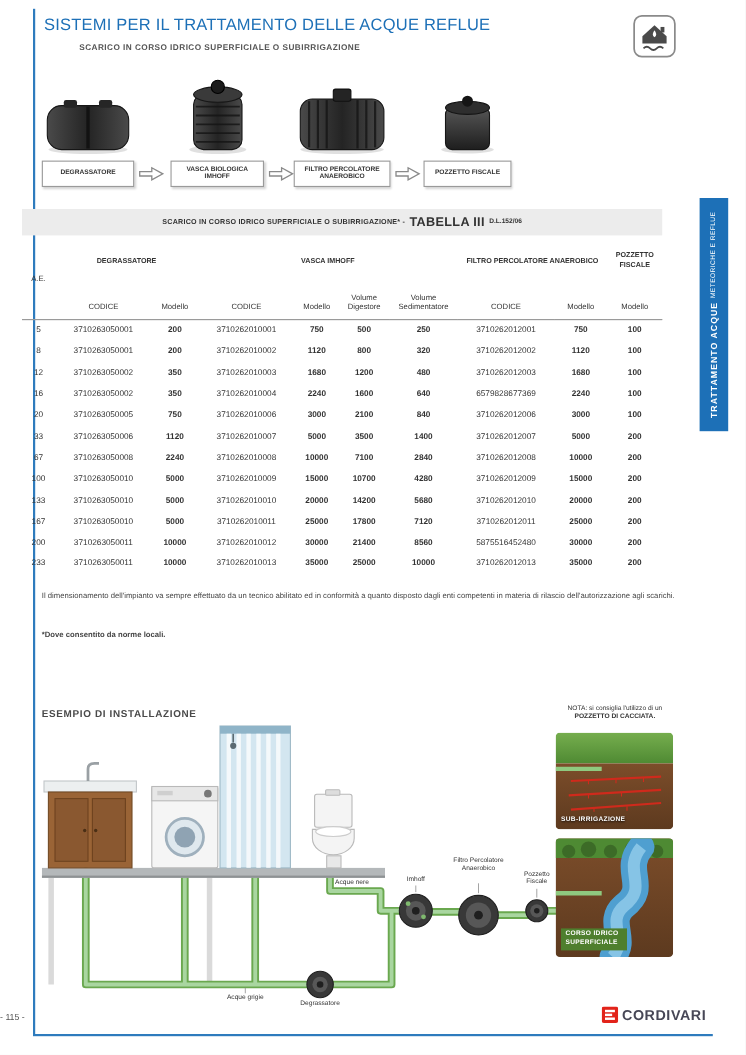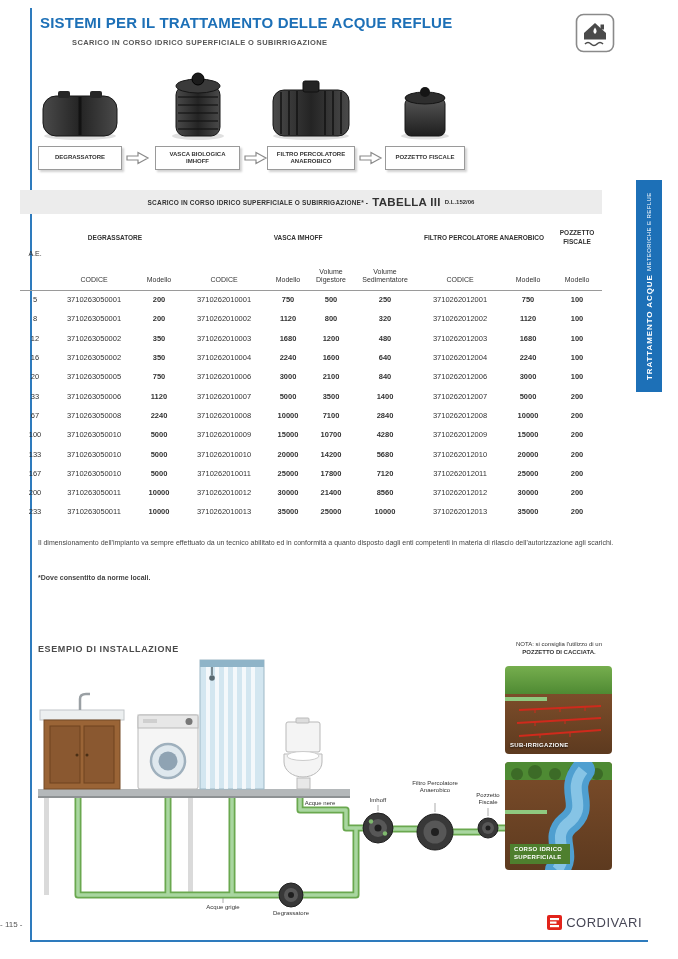--- a/index.html
+++ b/index.html
@@ -5,21 +5,21 @@
   * { margin:0; padding:0; box-sizing:border-box; }
   body { background:#e8e8e8; font-family:"Liberation Sans", sans-serif; }
   .page { position:relative; width:678px; height:959px; background:#fff; margin:0 auto; overflow:hidden; color:#333; }
   .abs { position:absolute; }
 
   
   .rule-left  { left:30px; top:8px; width:2px; height:933px; background:#2e7bbd; }
   .rule-bottom{ left:30px; top:940px; width:618px; height:2px; background:#2e7bbd; }
 
   
-  .title    { left:40px; top:14px; font-size:15px; font-weight:bold; color:#1d70b7; letter-spacing:.2px; }
+  .title    { left:40px; top:14px; font-size:15px; font-weight:normal; color:#1d70b7; letter-spacing:.2px; }
   .subtitle { left:40px; top:38px; font-size:7.5px; font-weight:bold; color:#555; letter-spacing:.4px;margin-left:32px; }
   .corner-icon { left:575px; top:13px; }
 
   
   .flow { left:38px; top:64px; width:545px; height:112px; position:absolute; }
   .fig  { position:absolute; }
   .pbox { position:absolute; top:82px; height:24px; border:1px solid #9a9a9a; background:#fff;
           display:flex; align-items:center; justify-content:center; text-align:center;
           font-size:6px; font-weight:bold; color:#333; line-height:1.2; padding:1px 2px;
           box-shadow:1.5px 1.5px 2px rgba(0,0,0,.18); }
@@ -62,21 +62,21 @@
   .photo1 { left:505px; top:666px; width:107px; height:88px; }
   .photo2 { left:505px; top:762px; width:107px; height:108px; }
   .photo-label1 { position:absolute; left:5px; bottom:6px; color:#fff; font-weight:bold; font-size:6px;
                   letter-spacing:.3px; text-shadow:0 1px 2px rgba(0,0,0,.85); }
   .photo-badge  { position:absolute; left:5px; bottom:6px; background:#4e7f2e; color:#fff; font-weight:bold;
                   font-size:6px; padding:2px 4px; width:60px; line-height:1.3; letter-spacing:.3px; }
 
   
   .page-num { left:0; top:920px; width:578px; text-align:left; font-size:8px; color:#555; position:absolute; }
   .brand { right:36px; top:915px; position:absolute; display:flex; align-items:center; gap:4px; }
-  .brand-name { font-size:13px; font-weight:normal; color:#474756; letter-spacing:.5px; }
+  .brand-name { font-size:13px; font-weight:bold; color:#474756; letter-spacing:.5px; }
 </style>
 </head>
 <body>
 
 <svg width="0" height="0" style="position:absolute" aria-hidden="true">
   <defs>
     <linearGradient id="tankG" x1="0" y1="0" x2="1" y2="0">
       <stop offset="0" stop-color="#4a4a4a"></stop>
         <stop offset=".5" stop-color="#242424"></stop>
         <stop offset="1" stop-color="#4a4a4a"></stop>
@@ -245,21 +245,21 @@
             <td>100</td>
           </tr>
           <tr>
             <td>16</td>
             <td>3710263050002</td>
             <td>350</td>
             <td>3710262010004</td>
             <td>2240</td>
             <td>1600</td>
             <td>640</td>
-            <td>3710262012004</td>
+            <td>6579828677369</td>
             <td>2240</td>
             <td>100</td>
           </tr>
           <tr>
             <td>20</td>
             <td>3710263050005</td>
             <td>750</td>
             <td>3710262010006</td>
             <td>3000</td>
             <td>2100</td>
@@ -329,21 +329,21 @@
             <td>200</td>
           </tr>
           <tr>
             <td>200</td>
             <td>3710263050011</td>
             <td>10000</td>
             <td>3710262010012</td>
             <td>30000</td>
             <td>21400</td>
             <td>8560</td>
-            <td>3710262012012</td>
+            <td>5875516452480</td>
             <td>30000</td>
             <td>200</td>
           </tr>
           <tr>
             <td>233</td>
             <td>3710263050011</td>
             <td>10000</td>
             <td>3710262010013</td>
             <td>35000</td>
             <td>25000</td>

